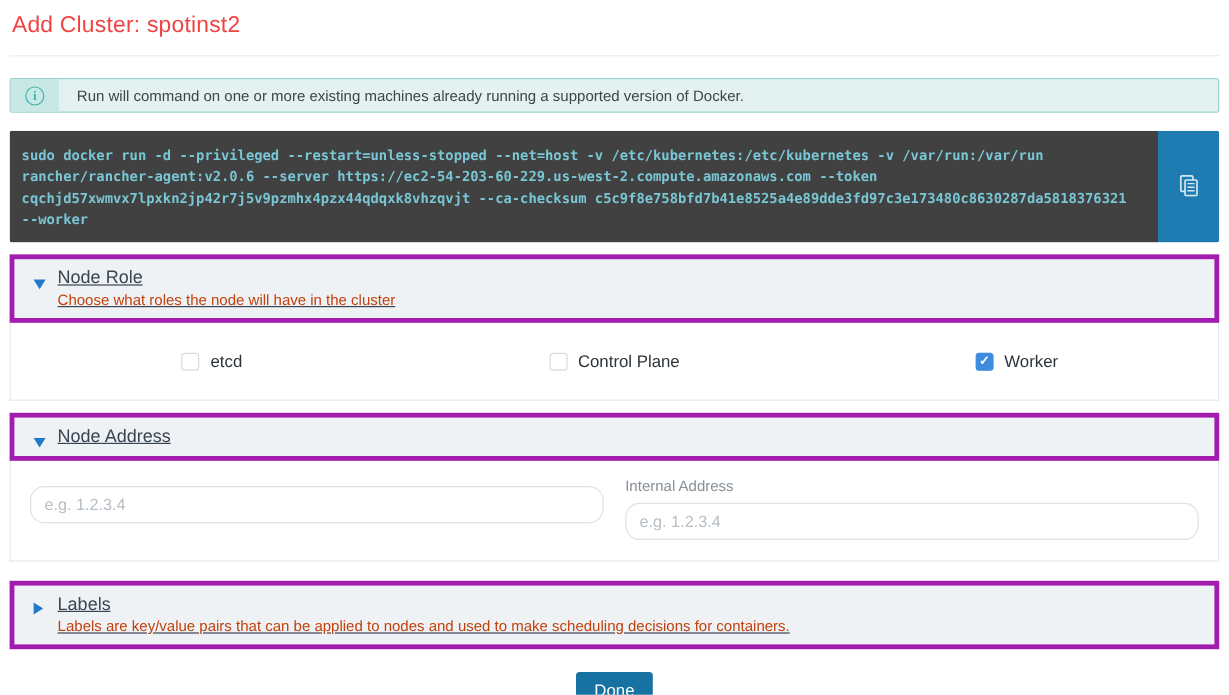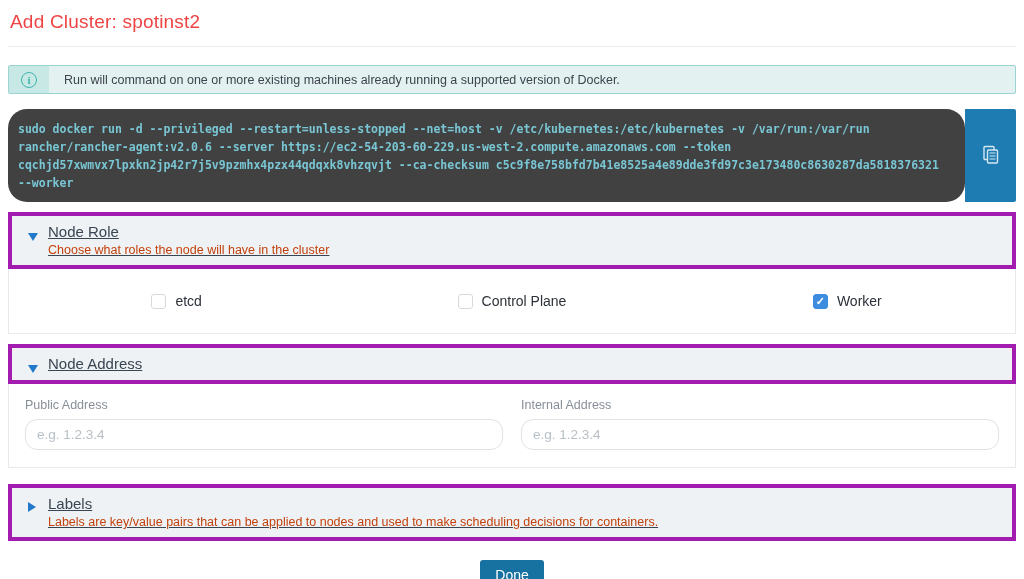--- a/index.html
+++ b/index.html
@@ -58,21 +58,20 @@
     border-radius: 2px; overflow: hidden;
   }
   .code-block {
     flex: 1 1 auto;
     background: #414141;
     padding: 11px 10px 10px 10px;
     font-family: "DejaVu Sans Mono", monospace;
     font-size: 11.5px; font-weight: 700;
     color: #79c6d4;
     line-height: 18px;
-    border-radius: 19px;
   }
   .code-line { white-space: pre-wrap; word-break: break-all; }
   .copy-btn {
     flex: 0 0 51px; width: 51px;
     background: #1e7cb2;
     border: none; cursor: pointer;
     display: flex; align-items: center; justify-content: center;
   }
 
   
@@ -220,21 +219,20 @@
   </div>
 
   <div class="section">
     <div class="section-header">
       <span class="caret down"></span>
       <div class="section-title">Node Address</div>
     </div>
     <div class="section-body">
       <div class="address-form">
         <div class="form-col">
-          <div class="field-label">Public Address</div>
           <input class="text-input" type="text" placeholder="e.g. 1.2.3.4" style="">
         </div>
         <div class="form-col">
           <div class="field-label">Internal Address</div>
           <input class="text-input" type="text" placeholder="e.g. 1.2.3.4" style="">
         </div>
       </div>
     </div>
   </div>
 

